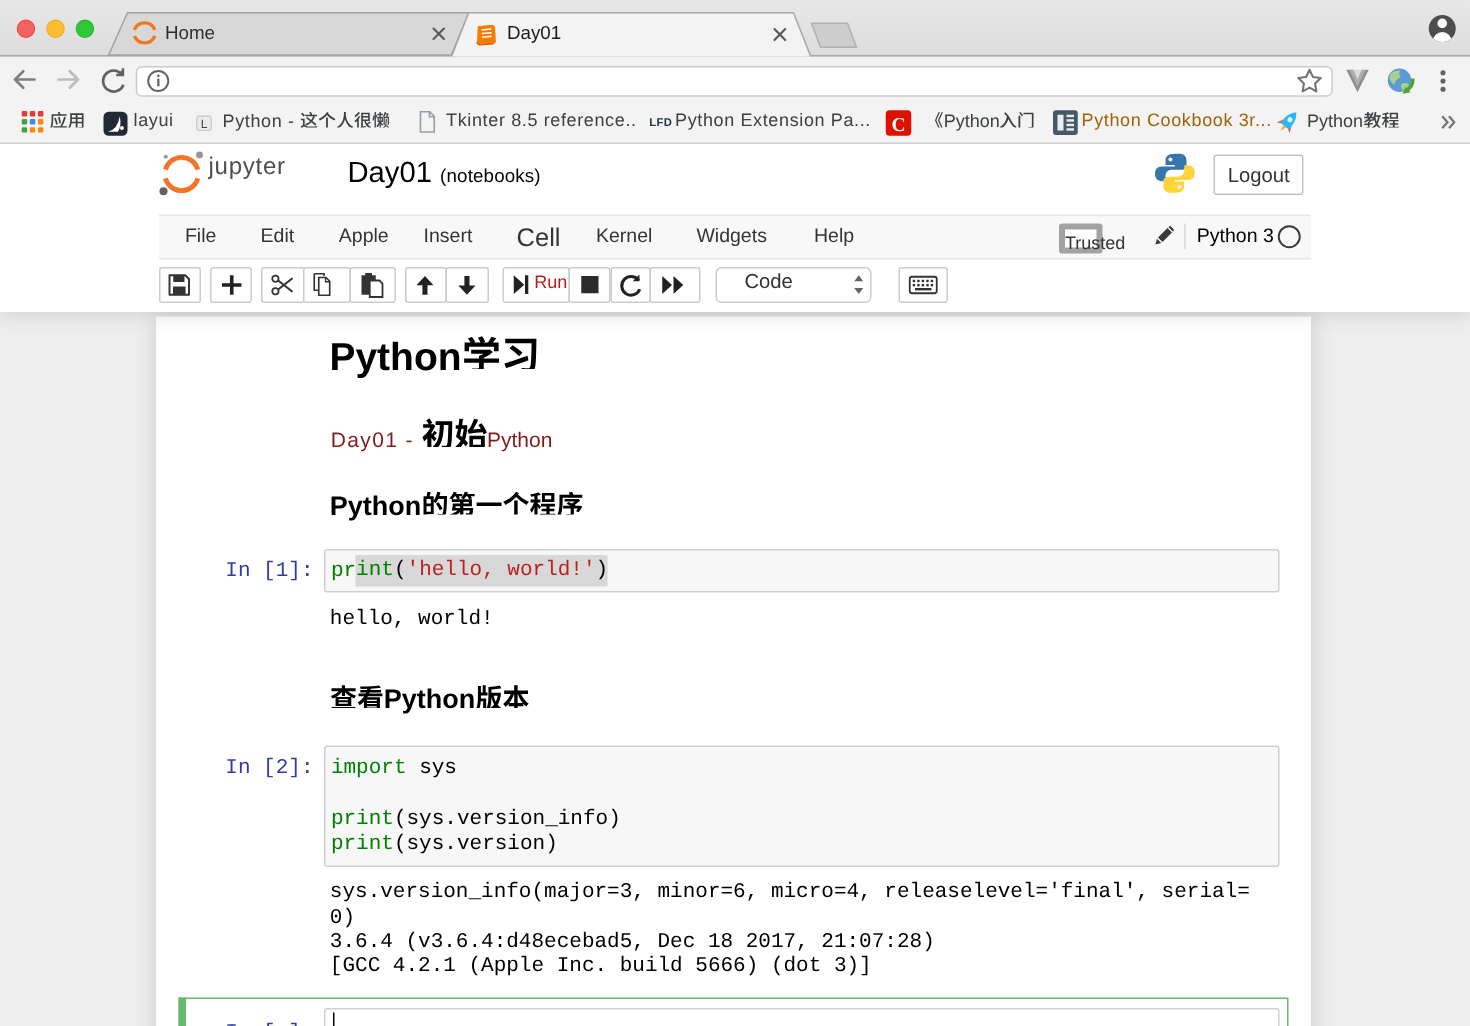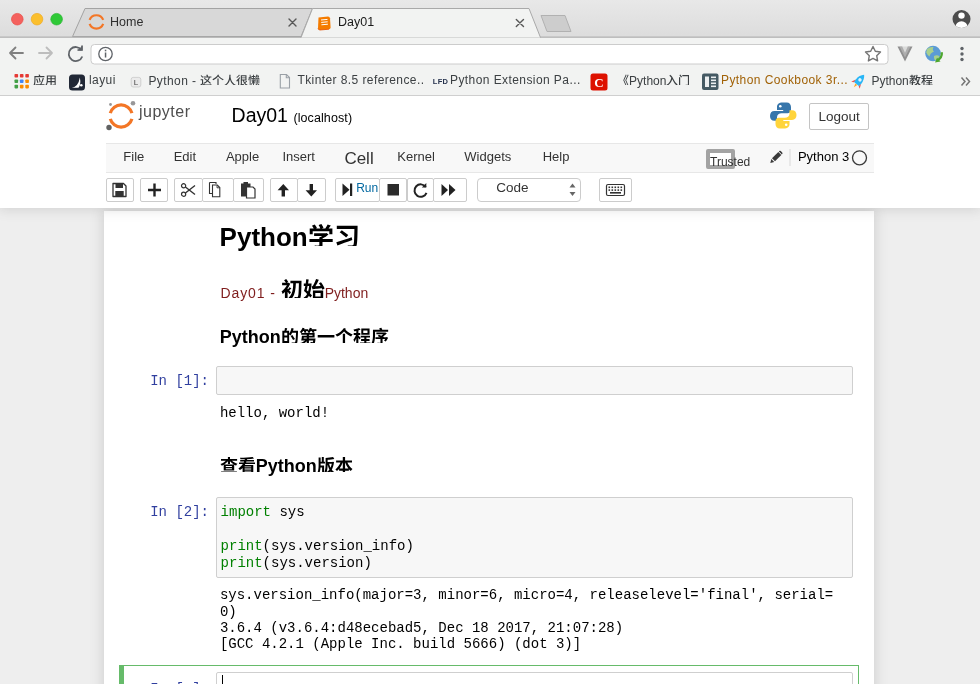--- a/index.html
+++ b/index.html
@@ -17,20 +17,21 @@
     <div class="abs" style="left:219.8px;top:326.5px;font-weight:bold;font-size:18px;line-height:1;color:#000">Python<svg style="vertical-align:baseline" width="108.0" height="16.2" viewBox="0 0 108.0 16.2">
         <path d="M9.6 8.9C10.5 10.2 11.6 12 12.1 13.1L14 12C13.4 10.9 12.2 9.2 11.3 7.9ZM10.5 0.9C10 3.1 9.1 5.2 8.1 6.8V3.8H5.3C5.6 3.1 5.9 2.1 6.2 1.2L3.9 0.9C3.8 1.8 3.6 2.9 3.4 3.8H1.3V17.3H3.3V15.9H8.1V7.5C8.6 7.8 9.2 8.2 9.5 8.5C10.1 7.8 10.6 6.8 11.1 5.7H15C14.8 12 14.5 14.8 14 15.3C13.8 15.6 13.6 15.6 13.2 15.6C12.7 15.6 11.7 15.6 10.5 15.5C10.9 16.1 11.2 17 11.2 17.6C12.3 17.7 13.4 17.7 14.1 17.6C14.8 17.5 15.3 17.3 15.8 16.6C16.5 15.6 16.7 12.8 17 4.7C17 4.4 17 3.7 17 3.7H11.9C12.2 2.9 12.4 2.2 12.6 1.4ZM3.3 5.7H6.2V8.6H3.3ZM3.3 14.1V10.5H6.2V14.1Z M28.8 0.8C28.3 2.4 27.4 4 26.3 4.9C26.8 5.2 27.6 5.6 28.1 5.9H23.8L25.5 5.3C25.4 4.9 25.1 4.4 24.9 3.9H27.2V2.3H23.1C23.2 2 23.4 1.6 23.5 1.3L21.5 0.8C20.9 2.4 19.8 4 18.6 5.1C19.1 5.3 19.8 5.7 20.2 5.9V7.7H25.7V8.7H20.9C20.8 10.3 20.5 12.1 20.2 13.4H24.1C22.7 14.5 20.8 15.5 18.9 16C19.3 16.5 19.9 17.2 20.2 17.7C22.2 17 24.2 15.8 25.7 14.3V17.8H27.9V13.4H32.2C32.1 14.3 31.9 14.8 31.8 15C31.6 15.2 31.4 15.2 31.1 15.2C30.8 15.2 30.1 15.2 29.3 15.1C29.6 15.6 29.9 16.5 29.9 17.1C30.8 17.1 31.7 17.1 32.2 17C32.8 17 33.2 16.8 33.6 16.4C34 15.9 34.3 14.7 34.4 12.3C34.5 12.1 34.5 11.6 34.5 11.6H27.9V10.5H33.6V5.9H31.8L33.7 5.2C33.5 4.8 33.2 4.3 32.8 3.9H35.4V2.3H30.5C30.7 1.9 30.8 1.6 30.9 1.2ZM22.8 10.5H25.7V11.6H22.6ZM27.9 7.7H31.5V8.7H27.9ZM20.6 5.9C21.1 5.3 21.7 4.6 22.2 3.9H22.7C23.1 4.5 23.5 5.4 23.7 5.9ZM28.3 5.9C28.8 5.4 29.3 4.6 29.8 3.9H30.5C31 4.5 31.5 5.3 31.8 5.9Z M36.7 8V10.4H53.4V8Z M61.8 6.7V17.8H64.1V6.7ZM63 0.9C61.1 3.9 57.9 6.2 54.4 7.5C55 8 55.7 8.9 56 9.6C58.6 8.4 61.1 6.6 63.1 4.4C65.9 7.3 68.1 8.6 70.1 9.6C70.4 8.9 71.1 8 71.7 7.5C69.6 6.7 67.1 5.4 64.4 2.7L64.9 1.8Z M82.3 3.4H86.5V5.9H82.3ZM80.3 1.6V7.7H88.6V1.6ZM80.1 12.1V13.9H83.3V15.5H79V17.4H89.4V15.5H85.4V13.9H88.6V12.1H85.4V10.6H89V8.8H79.7V10.6H83.3V12.1ZM78.1 1.1C76.7 1.7 74.5 2.2 72.5 2.6C72.8 3 73 3.7 73.1 4.2C73.8 4.1 74.6 4 75.3 3.9V6H72.7V8H75C74.4 9.7 73.4 11.7 72.4 12.8C72.7 13.4 73.2 14.3 73.4 14.9C74.1 14 74.8 12.7 75.3 11.3V17.8H77.4V10.7C77.8 11.4 78.3 12.1 78.5 12.6L79.7 10.9C79.4 10.5 77.9 8.9 77.4 8.5V8H79.3V6H77.4V3.4C78.2 3.2 78.9 3 79.6 2.8Z M96.7 8.9C97.5 9.3 98.5 9.8 99.4 10.2H94.5V12H99.5V15.6C99.5 15.8 99.4 15.9 99 15.9C98.7 15.9 97.4 15.9 96.3 15.8C96.6 16.4 96.9 17.2 97 17.8C98.6 17.8 99.7 17.8 100.5 17.5C101.4 17.2 101.6 16.7 101.6 15.6V12H104.2C103.8 12.7 103.4 13.3 103.1 13.8L104.8 14.5C105.6 13.6 106.5 12.1 107.2 10.7L105.7 10.1L105.3 10.2H102.8L103 10.1L102.1 9.6C103.5 8.7 104.8 7.6 105.9 6.6L104.5 5.5L104 5.6H95.4V7.3H102.2C101.6 7.8 101 8.3 100.3 8.7C99.5 8.3 98.7 8 98 7.7ZM98.3 1.3 98.8 2.8H92V7.7C92 10.3 91.9 14.1 90.3 16.7C90.8 16.9 91.8 17.5 92.2 17.9C93.8 15.1 94.1 10.6 94.1 7.7V4.8H107.2V2.8H101.3C101.1 2.2 100.7 1.4 100.4 0.8Z" fill="#000"></path>
       </svg></div>
     <div class="abs" style="left:219.8px;top:456.3px;font-weight:bold;font-size:18px;line-height:1;color:#000"><svg style="vertical-align:baseline" width="36.0" height="16.2" viewBox="0 0 36.0 16.2">
         <path d="M5.8 12.2H11.9V13.2H5.8ZM5.8 10H11.9V10.9H5.8ZM1.1 15.4V17.3H16.9V15.4ZM7.9 0.9V2.9H1V4.8H5.8C4.4 6.2 2.4 7.4 0.4 8C0.9 8.4 1.5 9.2 1.8 9.7C2.4 9.5 3.1 9.2 3.7 8.8V14.6H14.2V8.7C14.8 9.1 15.5 9.3 16.1 9.6C16.4 9.1 17.1 8.2 17.5 7.8C15.5 7.2 13.5 6.1 12 4.8H17.1V2.9H10V0.9ZM4.1 8.6C5.6 7.7 6.8 6.6 7.9 5.3V8H10V5.3C11.1 6.6 12.4 7.7 13.9 8.6Z M24.6 12.6H31.2V13.4H24.6ZM24.6 11.3V10.5H31.2V11.3ZM24.6 14.8H31.2V15.6H24.6ZM32.7 1C29.7 1.5 24.5 1.7 20 1.7C20.2 2.1 20.4 2.8 20.4 3.3C21.9 3.3 23.4 3.3 24.9 3.2L24.6 4H20.2V5.6H24.1L23.7 6.4H19V8.1H22.8C21.7 9.8 20.3 11.3 18.4 12.4C18.8 12.8 19.5 13.6 19.8 14.1C20.8 13.5 21.8 12.7 22.6 11.9V17.9H24.6V17.2H31.2V17.9H33.3V8.9H24.9L25.3 8.1H35V6.4H26.1L26.4 5.6H34V4H27L27.2 3.2C29.7 3 32.1 2.8 34 2.5Z" fill="#000"></path>
       </svg>Python<svg style="vertical-align:baseline" width="36.0" height="16.2" viewBox="0 0 36.0 16.2">
         <path d="M1.6 1.4V8.4C1.6 10.9 1.5 14.4 0.4 16.6C0.9 16.8 1.6 17.5 1.9 17.9C3 16.2 3.3 13.8 3.5 11.5H5.1V17.8H7.1V9.6H3.6L3.6 8.4V7.6H8V5.7H6.8V0.9H4.8V5.7H3.6V1.4ZM14.8 7.8C14.5 9.3 14.1 10.6 13.5 11.8C12.9 10.6 12.5 9.3 12.1 7.8ZM8.6 2V8C8.6 10.6 8.4 14.4 7.1 16.8C7.6 17 8.4 17.6 8.8 18C9.1 17.5 9.4 16.9 9.6 16.3C10 16.7 10.5 17.4 10.7 17.9C11.8 17.3 12.8 16.5 13.6 15.6C14.3 16.5 15.1 17.3 16 17.9C16.4 17.3 17 16.5 17.5 16.2C16.5 15.6 15.6 14.8 14.8 13.8C15.9 11.8 16.7 9.3 17 6.1L15.8 5.8L15.4 5.9H10.6V3.7C12.9 3.6 15.4 3.3 17.3 2.9L16.1 1C14.2 1.5 11.2 1.8 8.6 2ZM12.4 13.7C11.6 14.7 10.7 15.4 9.7 16C10.4 13.8 10.6 11.1 10.6 8.8C11.1 10.6 11.6 12.2 12.4 13.7Z M25.8 6.6V12.6H22.5C23.8 10.9 24.9 8.8 25.7 6.6ZM28.1 6.6H28.2C29 8.8 30.1 10.9 31.4 12.6H28.1ZM25.8 0.9V4.4H19.1V6.6H23.5C22.4 9.3 20.5 11.9 18.4 13.4C18.9 13.8 19.6 14.6 20 15.1C20.7 14.6 21.4 13.9 22.1 13.1V14.8H25.8V17.8H28.1V14.8H31.9V13.2C32.5 13.9 33.1 14.5 33.8 15C34.2 14.4 34.9 13.6 35.5 13.1C33.4 11.7 31.6 9.3 30.4 6.6H35V4.4H28.1V0.9Z" fill="#000"></path>
       </svg></div>
     <div class="abs mono" style="left:150px;top:373.8px;width:59px;text-align:right;line-height:1;font-size:14px;color:#303F9F">In [1]:</div>
     <div class="abs" style="left:215.7px;top:366.4px;width:637px;height:29px;background:#f7f7f7;border:1px solid #cfcfcf;border-radius:2px"></div>
+    <div class="abs mono" style="left:220.6px;top:372.5px;font-size:14px;line-height:17px;color:#000"><span style="color:#008000">pr</span><span style="background:#d8d8d8;padding:2.5px 0"><span style="color:#008000">int</span>(<span style="color:#BA2121">'hello, world!'</span>)</span></div>
     <div class="abs mono" style="left:219.9px;top:404.8px;font-size:14px;line-height:17px;color:#000">hello, world!</div>
     <div class="abs mono" style="left:150px;top:505.1px;width:59px;text-align:right;line-height:1;font-size:14px;color:#303F9F">In [2]:</div>
     <div class="abs" style="left:215.7px;top:497px;width:637px;height:81px;background:#f7f7f7;border:1px solid #cfcfcf;border-radius:2px"></div>
     <div class="abs mono" style="left:220.6px;top:503.6px;font-size:14px;line-height:17px;color:#000"><span style="color:#008000;font-weight:normal">import</span> sys<br>&nbsp;<br><span style="color:#008000">print</span>(sys.version_info)<br><span style="color:#008000">print</span>(sys.version)</div>
     <div class="abs mono" style="left:219.9px;top:587.2px;font-size:14px;line-height:16.4px;color:#000;width:628px;word-break:break-all;white-space:pre-wrap">sys.version_info(major=3, minor=6, micro=4, releaselevel='final', serial=
 0)
 3.6.4 (v3.6.4:d48ecebad5, Dec 18 2017, 21:07:28)
 [GCC 4.2.1 (Apple Inc. build 5666) (dot 3)]</div>
     <div class="abs" style="left:119px;top:665.3px;width:740px;height:30px;border:1px solid #66BB6A;background:#fff"></div>
     <div class="abs" style="left:119px;top:665.3px;width:5px;height:30px;background:#66BB6A"></div>
@@ -54,26 +55,26 @@
     <div class="abs" style="left:174.1px;top:177.5px;width:29.2px;height:24.5px;background:#fff;border:1px solid #ccc;border-radius:2px"></div>
     <div class="abs" style="left:202.3px;top:177.5px;width:31.3px;height:24.5px;background:#fff;border:1px solid #ccc;border-radius:2px"></div>
     <div class="abs" style="left:232.6px;top:177.5px;width:31.3px;height:24.5px;background:#fff;border:1px solid #ccc;border-radius:2px"></div>
     <div class="abs" style="left:269.5px;top:177.5px;width:28px;height:24.5px;background:#fff;border:1px solid #ccc;border-radius:2px"></div>
     <div class="abs" style="left:296.5px;top:177.5px;width:29.4px;height:24.5px;background:#fff;border:1px solid #ccc;border-radius:2px"></div>
     <div class="abs" style="left:334.7px;top:177.5px;width:45.7px;height:24.5px;background:#fff;border:1px solid #ccc;border-radius:2px"></div>
     <div class="abs" style="left:379.4px;top:177.5px;width:28.1px;height:24.5px;background:#fff;border:1px solid #ccc;border-radius:2px"></div>
     <div class="abs" style="left:406.5px;top:177.5px;width:27.8px;height:24.5px;background:#fff;border:1px solid #ccc;border-radius:2px"></div>
     <div class="abs" style="left:433.3px;top:177.5px;width:33.6px;height:24.5px;background:#fff;border:1px solid #ccc;border-radius:2px"></div>
     <div class="abs" style="left:334.7px;top:177.5px;width:132.2px;height:24.5px"></div>
-    <div class="abs" style="left:356.2px;top:182px;line-height:1;font-size:12px;color:#0369a1">Run</div>
+    <div class="abs" style="left:356.2px;top:182px;line-height:1;font-size:12px;color:#b91c1c">Run</div>
     <div class="abs" style="left:476.7px;top:177.5px;width:104.5px;height:24.5px;background:#fff;border:1px solid #ccc;border-radius:4px"></div>
     <div class="abs" style="left:496.3px;top:181.3px;line-height:1;font-size:13.5px;color:#333">Code</div>
     <div class="abs" style="left:599.2px;top:177.5px;width:32.6px;height:24.5px;background:#fff;border:1px solid #ccc;border-radius:2px"></div>
     <div class="abs" style="left:139px;top:102.5px;font-size:16px;color:#4e4e4e;letter-spacing:0.5px">jupyter</div>
-    <div class="abs" style="left:231.6px;top:103.6px;line-height:1.15;font-size:19.5px;color:#000">Day01 <span style="font-size:12.5px;color:#000;letter-spacing:0.1px">(localhost)</span></div>
+    <div class="abs" style="left:231.6px;top:103.6px;line-height:1.15;font-size:19.5px;color:#000">Day01 <span style="font-size:12.5px;color:#000;letter-spacing:0.1px">(notebooks)</span></div>
     <div class="abs" style="left:809.4px;top:102.8px;width:59.6px;height:26.8px;background:#fff;border:1px solid #c4c4c4;border-radius:2px;font-size:13.5px;color:#333;text-align:center;line-height:25px">Logout</div>
     <div class="abs" style="left:0;top:0;width:980px;height:38px;background:linear-gradient(#e8e8e8,#dcdcdc)"></div>
     <div class="abs" style="left:0;top:38px;width:980px;height:58px;background:#f2f3f2;border-bottom:1px solid #cfcfcf"></div>
     <svg class="abs" style="left:0;top:0" width="980" height="208" viewBox="0 0 980 208">
       <rect x="0" y="36.6" width="980" height="1" fill="#ababab"></rect>
       <circle cx="17.3" cy="19.2" r="5.8" fill="#f4615e" stroke="#e94b44" stroke-width="0.7"></circle>
       <circle cx="37" cy="19.2" r="5.8" fill="#fbbf2d" stroke="#efa921" stroke-width="0.7"></circle>
       <circle cx="56.6" cy="19.2" r="5.8" fill="#2fc937" stroke="#27b430" stroke-width="0.7"></circle>
       <path d="M72.5 36.6 L85 8.5 L312.5 8.5 L301 36.6 Z" fill="#d8d8d8" stroke="#a3a3a3" stroke-width="1"></path>
       <path d="M301 37.6 L312.5 8.5 L529 8.5 L540.5 37.6 Z" fill="#f2f3f2"></path>

